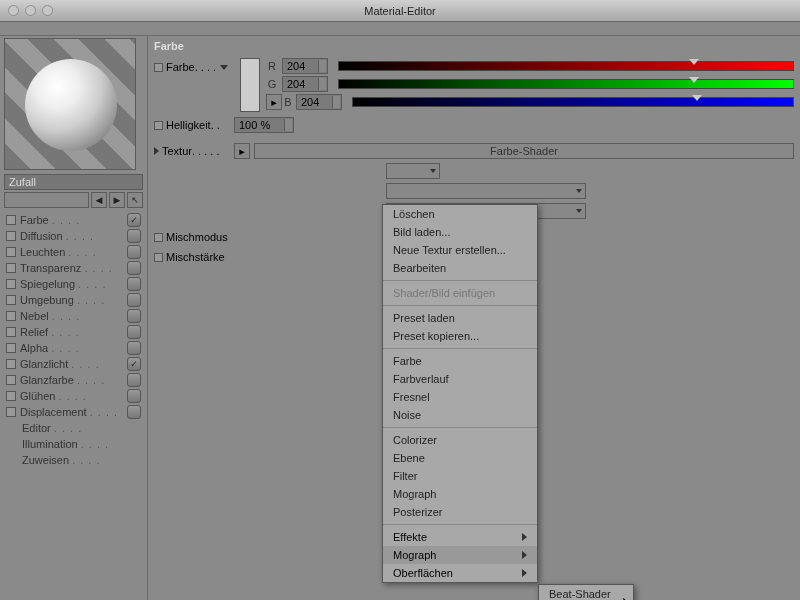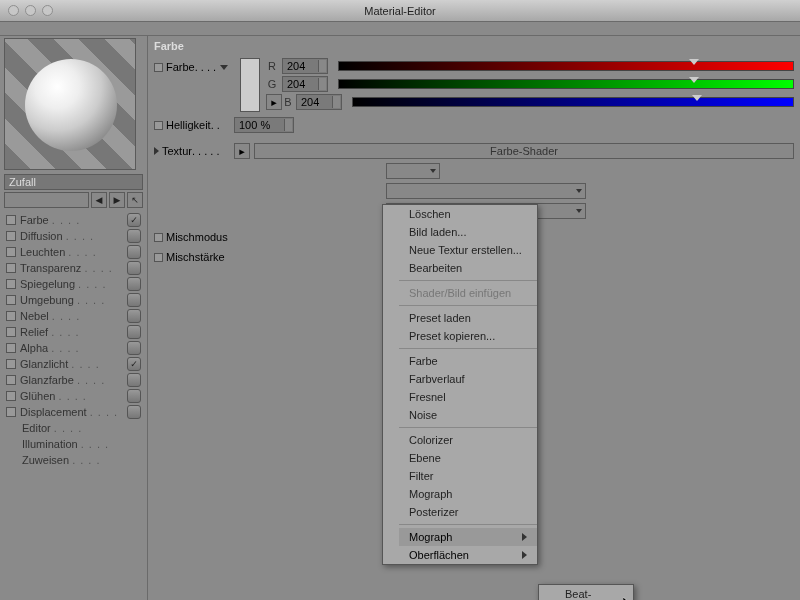--- a/index.html
+++ b/index.html
@@ -44,21 +44,21 @@
 .slider-g { background: linear-gradient(to right,#000,#0f0); }
 .slider-b { background: linear-gradient(to right,#000,#00f); }
 .knob { position:absolute; top:-3px; width:10px; height:8px; left:77%; }
 .knob:before { content:""; display:block; width:0; height:0; border-left:5px solid transparent; border-right:5px solid transparent; border-top:6px solid #ccc; }
 
 .tri { width:0; height:0; border-top:4px solid transparent; border-bottom:4px solid transparent; border-left:5px solid #333; margin-right:3px; }
 .tri-down { width:0; height:0; border-left:4px solid transparent; border-right:4px solid transparent; border-top:5px solid #333; margin-left:4px; }
 .btn-sm { width:16px; height:16px; background:#888; border:1px solid #5a5a5a; display:flex; align-items:center; justify-content:center; }
 .texbtn { flex:1; height:16px; background:#888; border:1px solid #5a5a5a; text-align:center; color:#333; line-height:14px; margin-left:4px; }
 
-.menu { position: absolute; background: #a8a8a8; border: 1px solid #555; box-shadow: 2px 2px 6px rgba(0,0,0,0.4); z-index: 10; padding-left: 16px; }
+.menu { position: absolute; background: #a8a8a8; border: 1px solid #555; box-shadow: 2px 2px 6px rgba(0,0,0,0.4); z-index: 10; }
 .menu1 { left: 234px; top: 168px; width: 156px; }
 .menu-item { padding: 3px 10px; color: #222; display:flex; align-items:center; justify-content:space-between; }
 .menu-item.disabled { color: #777; }
 .menu-item.hover { background: #999; }
 .menu-sep { height:1px; background:#777; margin:3px 0; border-top:1px solid #888; }
 .menu-item .arr { width:0; height:0; border-top:4px solid transparent; border-bottom:4px solid transparent; border-left:5px solid #333; }
 .menu2 { left: 390px; top: 548px; width: 96px; }
 
 .cursor { position:absolute; left:475px; top:561px; width:12px; height:16px; z-index:20; }
 .cursor svg { width:12px; height:16px; }
@@ -284,20 +284,24 @@
           <div class="menu-item">Farbverlauf</div>
           <div class="menu-item">Fresnel</div>
           <div class="menu-item">Noise</div>
           <div class="menu-sep"></div>
           <div class="menu-item">Colorizer</div>
           <div class="menu-item">Ebene</div>
           <div class="menu-item">Filter</div>
           <div class="menu-item">Mograph</div>
           <div class="menu-item">Posterizer</div>
           <div class="menu-sep"></div>
+          <div class="menu-item">
+            <span>Effekte</span>
+            <span class="arr"></span>
+          </div>
           <div class="menu-item hover">
             <span>Mograph</span>
             <span class="arr"></span>
           </div>
           <div class="menu-item">
             <span>Oberflächen</span>
             <span class="arr"></span>
           </div>
         </div>
     </div>

